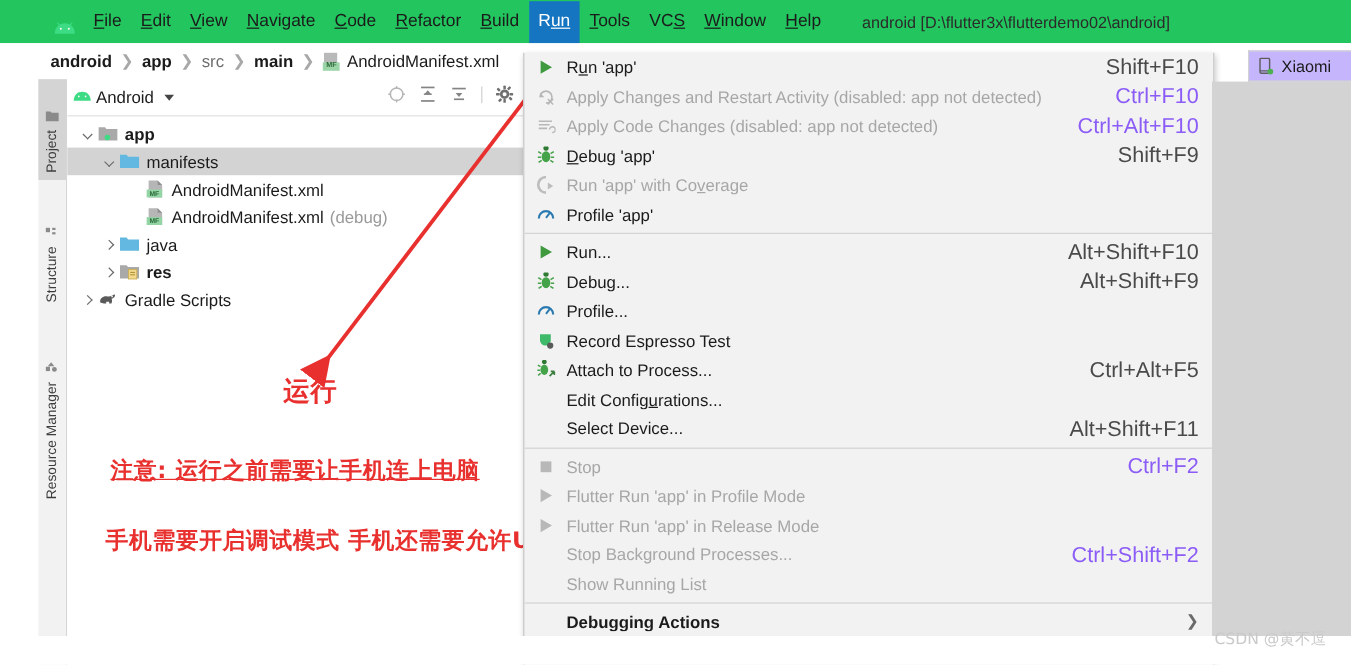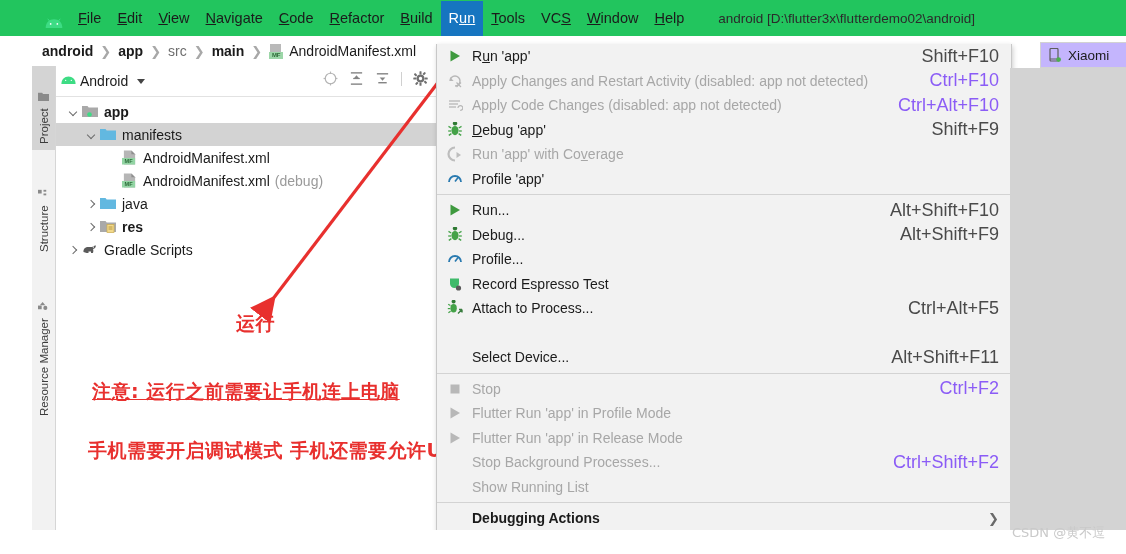--- a/index.html
+++ b/index.html
@@ -210,21 +210,21 @@
 
   
   .ann {
     position: absolute;
     color: #e8302e;
     font-family: "DejaVu Sans", "Liberation Sans", sans-serif;
     font-weight: bold;
     white-space: nowrap;
     letter-spacing: .5px;
   }
-  #ann-run { left: 236px; top: 311px; font-size: 19px; }
+  #ann-run { left: 236px; top: 311px; font-size: 22px; }
   #ann-note1 { left: 92px; top: 379px; font-size: 19px; text-decoration: underline; }
   #ann-note2 { left: 88px; top: 438px; font-size: 19px; }
   .arrow-svg {
     position: absolute;
     left: 230px; top: 60px;
     width: 240px; height: 270px;
     pointer-events: none;
   }
 
   
@@ -682,20 +682,21 @@
           </g>
           <path d="M11 13.5 L15 9.5 M15 9.5 h-3 M15 9.5 v3" stroke="#3a7d3f" stroke-width="1.4" fill="none"></path>
         </svg>
       </span>
       <span class="mlabel">Attach to Process...</span>
       <span class="mkey">Ctrl+Alt+F5</span>
     </div>
 
     <div class="mi">
       <span class="mico"></span>
+      <span class="mlabel">Edit Config<u>u</u>rations...</span>
       <span class="mkey"></span>
     </div>
 
     <div class="mi">
       <span class="mico"></span>
       <span class="mlabel">Select Device...</span>
       <span class="mkey">Alt+Shift+F11</span>
     </div>
 
     <div class="msep"></div>

